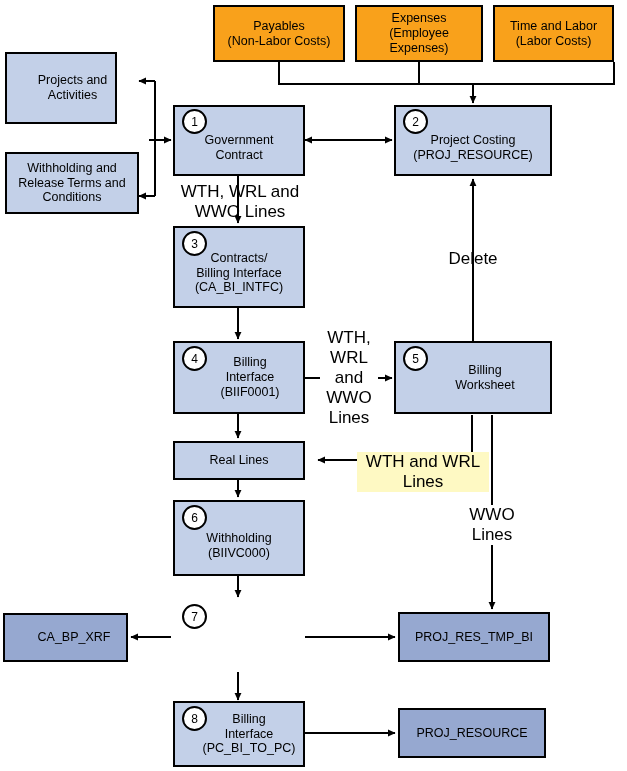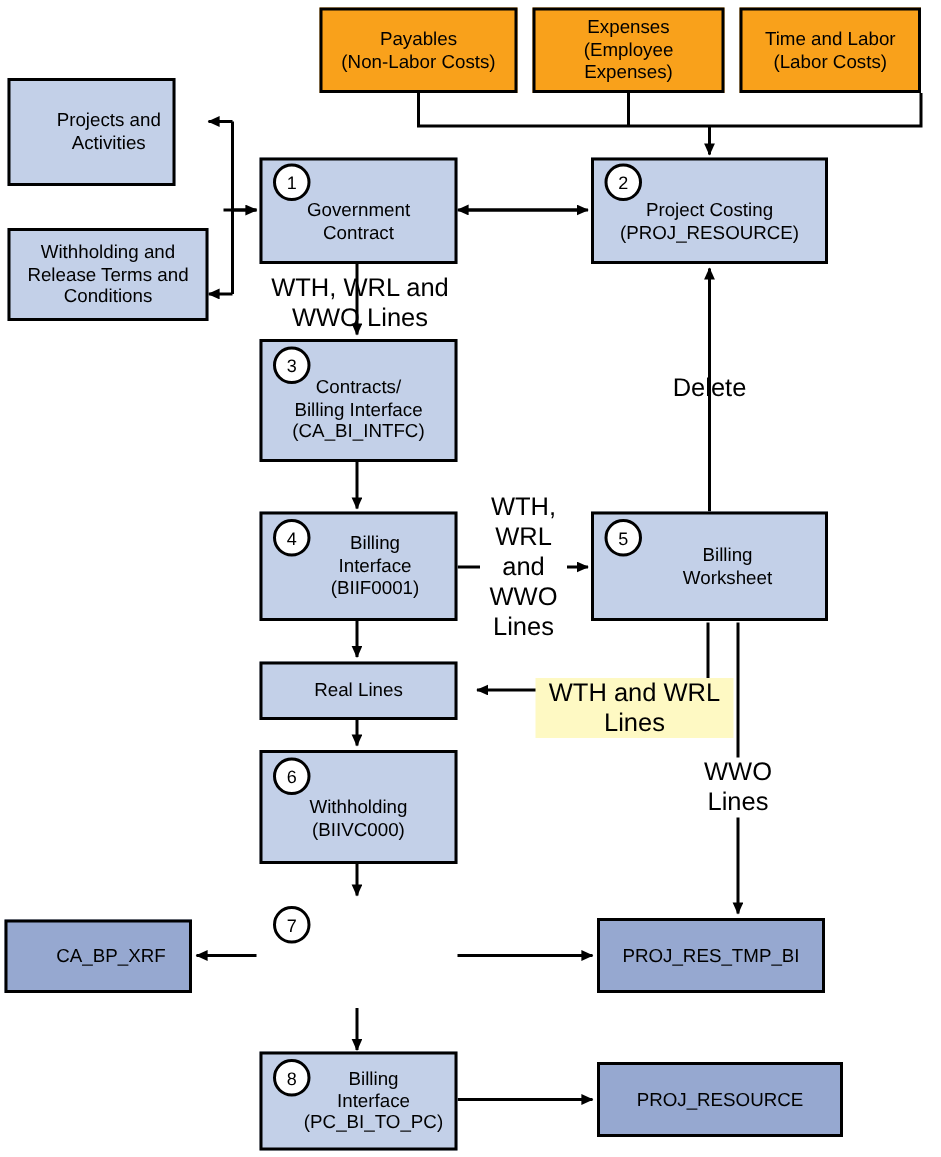--- a/index.html
+++ b/index.html
@@ -167,21 +167,21 @@
 Worksheet</span>
   </div>
   <div class="badge" style="left:403px;top:346px;">
     <span>5</span>
   </div>
 
   <div class="node darkblue" style="left:398px;top:612px;width:152px;height:50px;">
     <span class="lbl">PROJ_RES_TMP_BI</span>
   </div>
 
-  <div class="node darkblue" style="left:398px;top:708px;width:164px;height:50px;">
+  <div class="node darkblue" style="left:398px;top:708px;width:148px;height:50px;">
     <span class="lbl">PROJ_RESOURCE</span>
   </div>
 
   <div class="node darkblue" style="left:3px;top:613px;width:125px;height:49px;padding-left:17px;">
     <span class="lbl">CA_BP_XRF</span>
   </div>
 
   <div class="elabel" style="left:175px;top:182px;width:130px;">WTH, WRL and
 WWO Lines</div>
 

